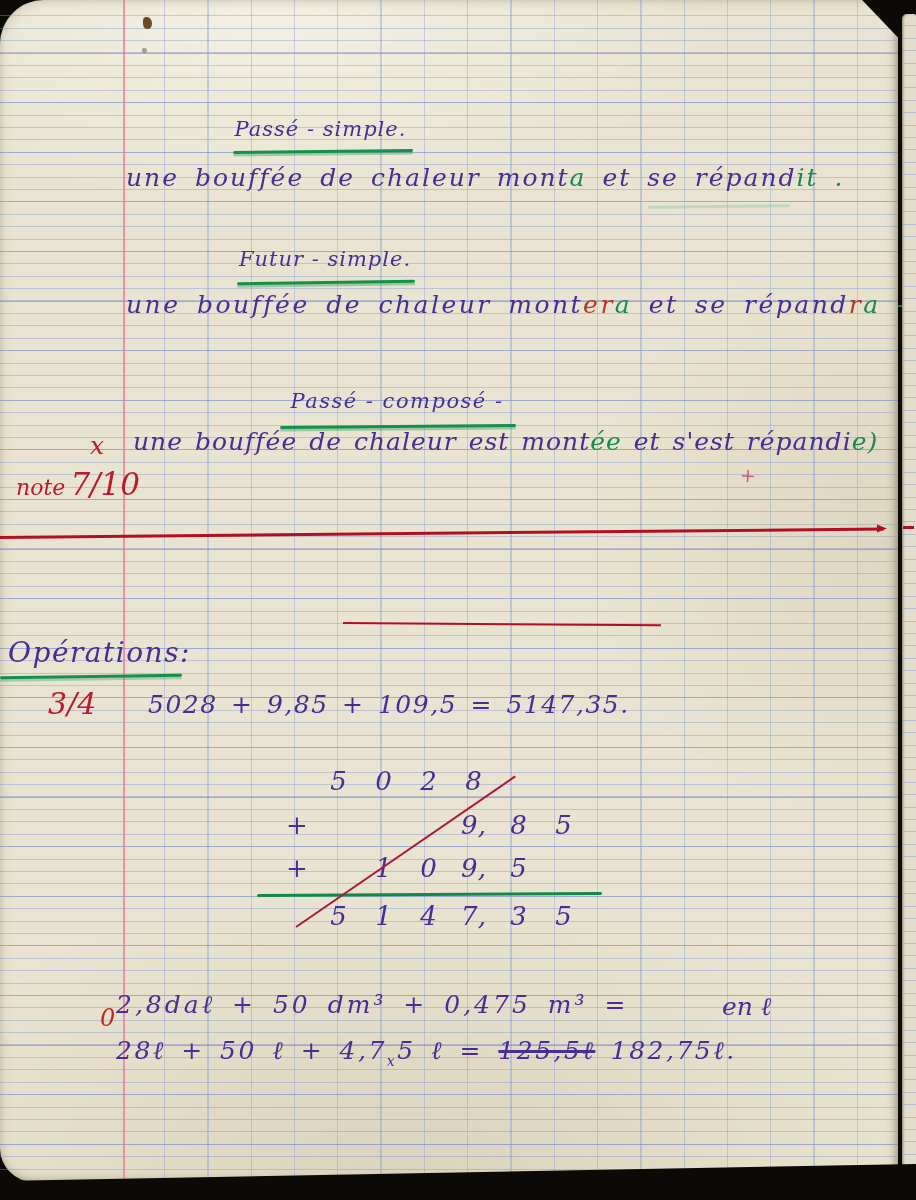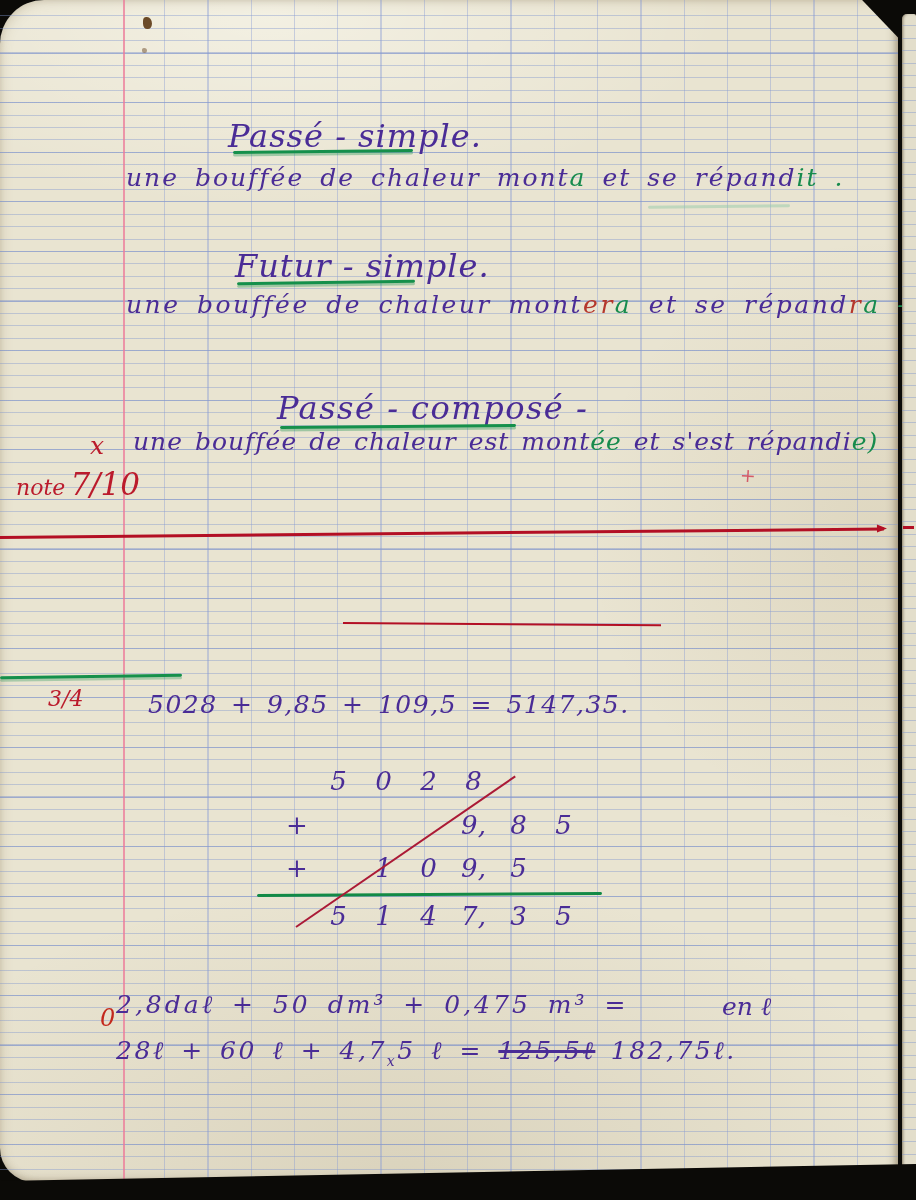--- a/index.html
+++ b/index.html
@@ -19,21 +19,21 @@
       repeating-linear-gradient(to bottom, transparent 0 48.4px, rgba(105,130,200,.38) 48.4px 49.6px),
       repeating-linear-gradient(to bottom, transparent 0 11.4px, rgba(128,150,206,.42) 11.4px 12.4px);}
   .grid-v{position:absolute;left:122px;top:0;width:768px;height:1178px;
     background:repeating-linear-gradient(to right, transparent 0 42px, rgba(132,152,212,.40) 42px 43.3px);}
   .margin-line{position:absolute;left:123px;top:0;width:2px;height:1180px;background:rgba(236,122,152,.75);}
   .speck{position:absolute;background:#6b4a28;border-radius:40% 60% 50% 50%;}
   .t{position:absolute;white-space:nowrap;}
   .ink-purple{color:#4a2c96;}
   .ink-green{color:#178b4d;}
   .ink-red{color:#b5372c;}
-  .title{font-size:32px;letter-spacing:1px;text-align:center;color:#4a2c96;}
+  .title{font-size:21px;letter-spacing:1px;text-align:center;color:#4a2c96;}
   .gline{position:absolute;height:3px;background:#15904b;border-radius:2px;}
   .sentence{font-size:25px;letter-spacing:2px;word-spacing:6px;}
   .faint-under{position:absolute;height:3px;background:rgba(140,200,165,.45);border-radius:2px;}
   .red-line{position:absolute;height:2.5px;background:#b30f24;transform-origin:0 50%;}
   .arrow{position:absolute;right:-3px;top:-3.2px;width:0;height:0;border-top:4.5px solid transparent;border-bottom:4.5px solid transparent;border-left:10px solid #b30f24;}
   .add-row{position:absolute;left:278px;display:flex;font-size:26px;color:#4a2c96;}
   .sign{width:38px;text-align:center;}
   .cell{width:45px;text-align:center;}
   .sub{font-size:14px;vertical-align:-7px;}
   .strike{text-decoration:line-through;text-decoration-thickness:2.5px;}
@@ -78,22 +78,23 @@
     <div class="t hw" style="left:16px;top:466px;color:#bb1b2c;">
       <span style="font-size:22px;">note</span>
       <span style="font-size:31px;">7/10</span>
     </div>
 
     <div class="red-line" style="left:0;top:536px;width:884px;transform:rotate(-0.55deg);">
       <div class="arrow"></div>
     </div>
     <div class="red-line" style="left:343px;top:622px;width:318px;height:2px;transform:rotate(0.4deg);"></div>
 
+    <div class="t hw" style="left:8px;top:636px;font-size:28px;letter-spacing:1.5px;color:#4a2c96;">Opérations:</div>
     <div class="gline" style="left:0;top:675px;width:182px;transform:rotate(-0.8deg);box-shadow:0 2.5px 0 rgba(21,144,75,.3);"></div>
-    <div class="t hw" style="left:48px;top:686px;font-size:22px;color:#bb1b2c;">3/4</div>
+    <div class="t hw" style="left:48px;top:686px;font-size:30px;color:#bb1b2c;">3/4</div>
     <div class="t hw" style="left:148px;top:690px;font-size:25px;letter-spacing:1.5px;word-spacing:4px;color:#4a2c96;">5028 + 9,85 + 109,5 = 5147,35.</div>
 
     <div class="add-row hw" style="top:766px;">
       <span class="sign"></span>
         <span class="cell">5</span>
         <span class="cell">0</span>
         <span class="cell">2</span>
         <span class="cell">8</span>
         <span class="cell"></span>
         <span class="cell"></span>
@@ -125,21 +126,21 @@
         <span class="cell">7,</span>
         <span class="cell">3</span>
         <span class="cell">5</span>
     </div>
     <div class="red-line" style="left:296px;top:926px;width:266px;height:2px;background:#ab1a36;transform:rotate(-34.5deg);"></div>
 
     <div class="t hw" style="left:100px;top:1004px;font-size:24px;color:#c3281c;">0</div>
     <div class="t hw" style="left:116px;top:990px;font-size:25px;letter-spacing:3px;word-spacing:6px;color:#4a2c96;">2,8daℓ + 50 dm³ + 0,475 m³ =</div>
     <div class="t hw" style="left:722px;top:992px;font-size:25px;color:#4a2c96;">en ℓ</div>
     <div class="t hw" style="left:116px;top:1036px;font-size:25px;letter-spacing:2.5px;word-spacing:5px;color:#4a2c96;">
-      <span>28ℓ + 60 ℓ + 4,7</span><span class="sub">x</span><span>5 ℓ = </span><span class="strike">125,5ℓ</span><span>&nbsp;</span><span>182,75ℓ.</span>
+      <span>28ℓ + 50 ℓ + 4,7</span><span class="sub">x</span><span>5 ℓ = </span><span class="strike">125,5ℓ</span><span>&nbsp;</span><span>182,75ℓ.</span>
     </div>
   </div>
 
   <div class="page2">
     <div class="page2-ruling"></div>
     <div style="position:absolute;left:1px;top:512px;width:11px;height:3px;background:#b30f24;"></div>
   </div>
 
   <div class="wedge-tr"></div>
   <div class="wedge-bottom"></div>

